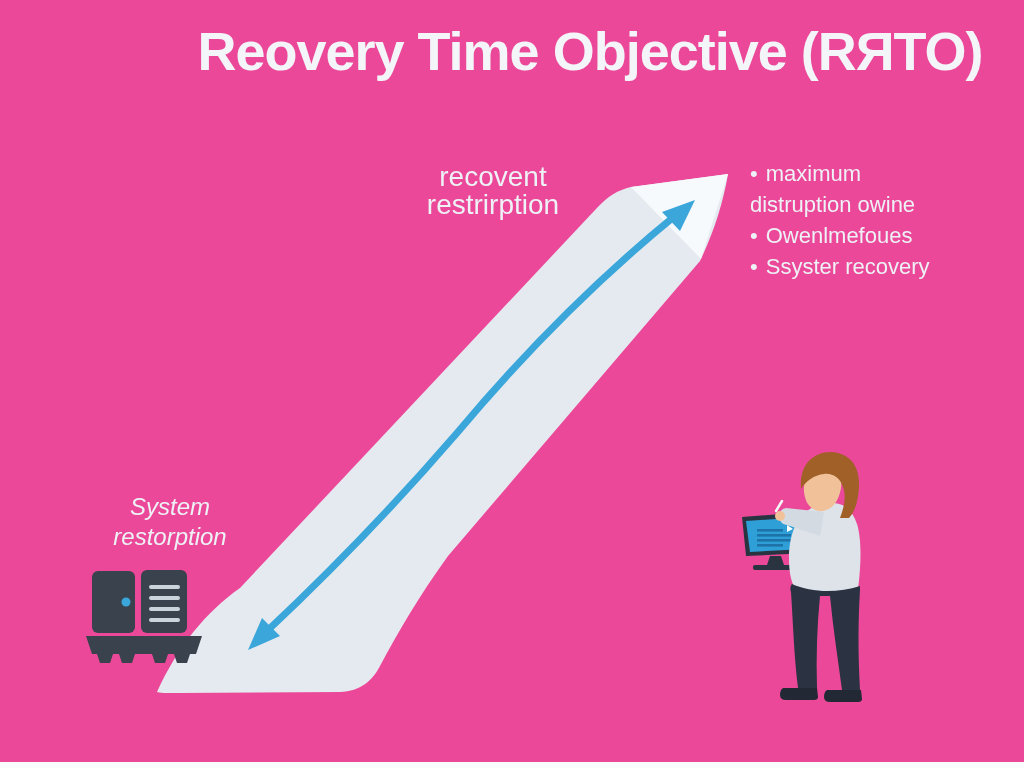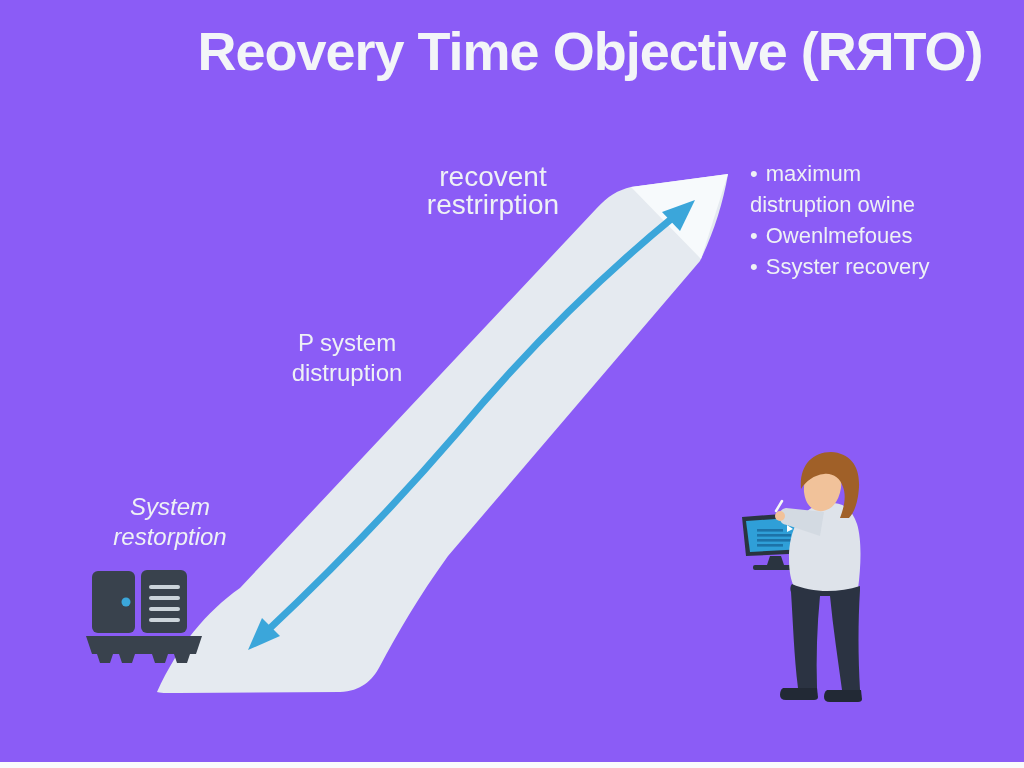--- a/index.html
+++ b/index.html
@@ -1,18 +1,18 @@
 <!DOCTYPE html>
 <html><head>
 <meta charset="utf-8">
 <style>
   html,body{margin:0;padding:0;background:#888;}
   .stage{
     position:relative;width:1024px;height:768px;overflow:hidden;
-    background:#8b5cf6;
+    background:#ec4899;
     font-family:"Liberation Sans","DejaVu Sans",sans-serif;
   }
   .stage svg{position:absolute;left:0;top:0;}
   .title{
     position:absolute;left:110px;top:22px;width:960px;
     text-align:center;font-size:54px;font-weight:700;
     color:#f3f5f8;letter-spacing:-1px;line-height:58px;
   }
   .label{
     position:absolute;color:#eef1f5;text-align:center;
@@ -122,20 +122,18 @@
       <span class="marker">•</span><span>maximum distruption owine</span>
     </div>
     <div class="bullet-item">
       <span class="marker">•</span><span>Owenlmefoues</span>
     </div>
     <div class="bullet-item">
       <span class="marker">•</span><span>Ssyster recovery</span>
     </div>
   </div>
 
-  <div class="label label-disruption">P system
-distruption</div>
 
   <div class="label label-restoration">System
 restorption</div>
 
   <div class="bottom-strip"></div>
 </div>
 
 </body></html>

